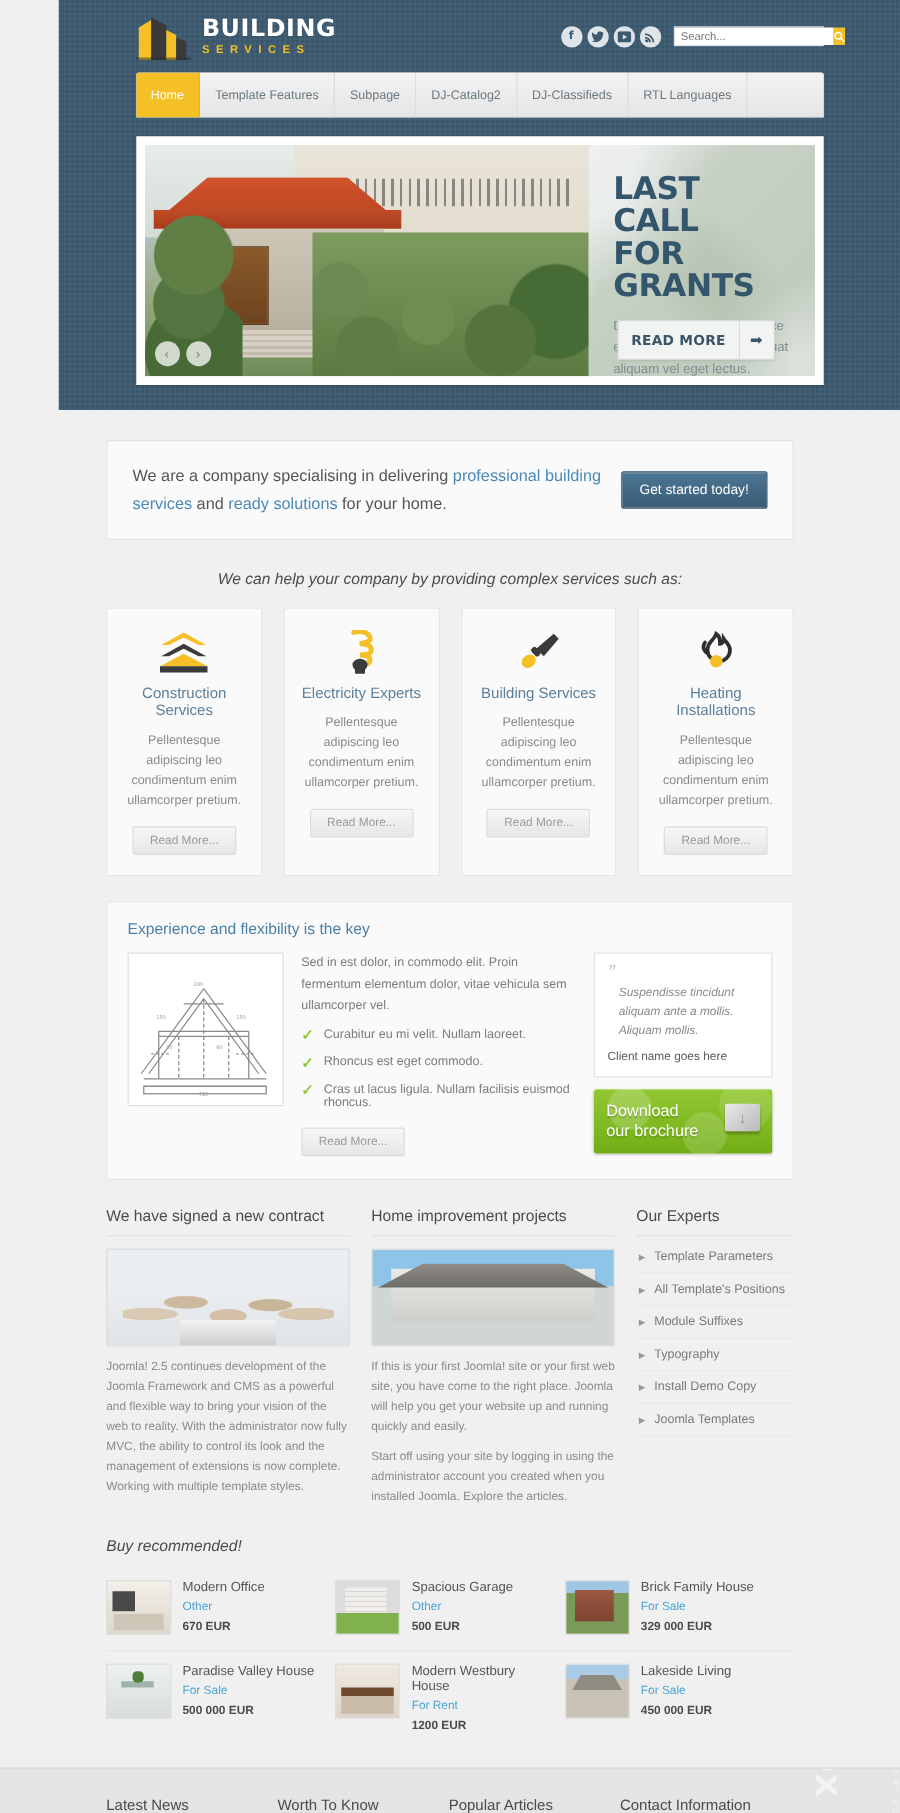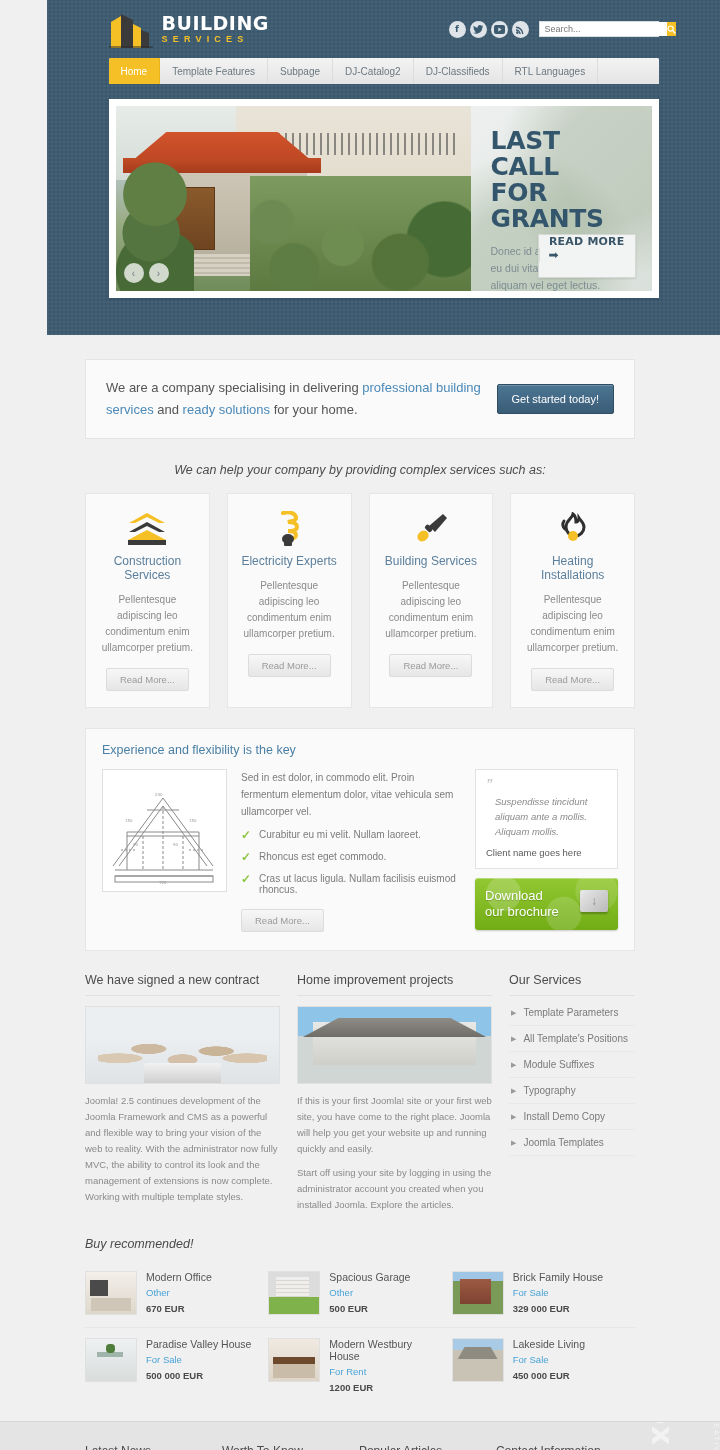--- a/index.html
+++ b/index.html
@@ -12,21 +12,21 @@
     -webkit-font-smoothing: antialiased;
   }
   a { text-decoration: none; }
 
   
   .topband {
     background: #3c5a70;
     background-image:
       repeating-linear-gradient(0deg, rgba(255,255,255,.022) 0 2px, rgba(0,0,0,.02) 2px 4px),
       repeating-linear-gradient(90deg, rgba(255,255,255,.022) 0 2px, rgba(0,0,0,.02) 2px 4px);
-    padding-bottom: 37px;
+    padding-bottom: 20px;
     margin-left: 47px;
   }
   .wrap { width: 550px; margin: 0 auto; position: relative; }
 
   .header { height: 58px; display: flex; align-items: center; }
   .logo { display: flex; align-items: center; gap: 9px; }
   .logo-mark { width: 44px; height: 38px; position: relative; }
   .logo-text .l1 {
     font-family: "DejaVu Sans", sans-serif;
     color: #fff; font-size: 19px; font-weight: bold;
@@ -56,21 +56,21 @@
     background: #fff;
   }
   .searchbtn {
     width: 22px; background: #f5c025; border: 0; cursor: pointer;
     color: #fff; font-size: 10px; line-height: 1;
     display: flex; align-items: center; justify-content: center;
   }
 
   
   .nav {
-    display: flex; height: 26px;
+    display: flex; height: 36px;
     background: #e9e9e9;
     border-radius: 2px 2px 0 0;
     overflow: hidden;
   }
   .nav-item {
     padding: 0 12px; display: flex; align-items: center;
     font-size: 10px; color: #6b7880; cursor: pointer;
     border-right: 1px solid #dcdcdc;
     background: linear-gradient(#f3f3f3, #e4e4e4);
   }
@@ -156,26 +156,25 @@
   .slide-title {
     font-family: "DejaVu Sans", sans-serif;
     font-size: 25px; line-height: 26px; color: #34566d;
     font-weight: bold; letter-spacing: -.3px;
   }
   .slide-desc {
     margin-top: 11px; font-size: 10.5px; line-height: 17px; color: #7d8c92;
     max-width: 165px;
   }
   .readmore-btn {
-    position: absolute; right: 16px; bottom: 13px;
-    display: flex; align-items: stretch; height: 44px;
+    position: absolute; right: 32px; bottom: 13px;
+    display: flex; align-items: stretch; height: 32px;
     background: #f2f4f3; border: 1px solid #d4d9d6;
     box-shadow: 0 1px 2px rgba(0,0,0,.1);
     cursor: pointer;
-    flex-direction: column;
   }
   .readmore-btn .rl {
     display:flex; align-items:center; padding: 0 10px;
     font-family:"DejaVu Sans",sans-serif; font-weight: bold;
     font-size: 11px; color: #3a5568; letter-spacing: .2px;
   }
   .readmore-btn .ra {
     display:flex; align-items:center; justify-content:center; width: 28px;
     border-left: 1px solid #d9ded9; color:#3a5568; font-size: 12px;
   }
@@ -607,21 +606,21 @@
       </div>
       <div class="col-b">
         <div class="col-title">Home improvement projects</div>
         <div class="art-img">
             <div class="house2"></div>
           </div>
         <div class="art-p">If this is your first Joomla! site or your first web site, you have come to the right place. Joomla will help you get your website up and running quickly and easily.</div>
         <div class="art-p">Start off using your site by logging in using the administrator account you created when you installed Joomla. Explore the articles.</div>
       </div>
       <div class="col-c">
-        <div class="col-title">Our Services</div>
+        <div class="col-title">Our Experts</div>
         <div class="svc-list">
           <div class="svc-list-item">
             <span class="caret">▶</span>
             <span>Template Parameters</span>
           </div>
           <div class="svc-list-item">
             <span class="caret">▶</span>
             <span>All Template's Positions</span>
           </div>
           <div class="svc-list-item">

